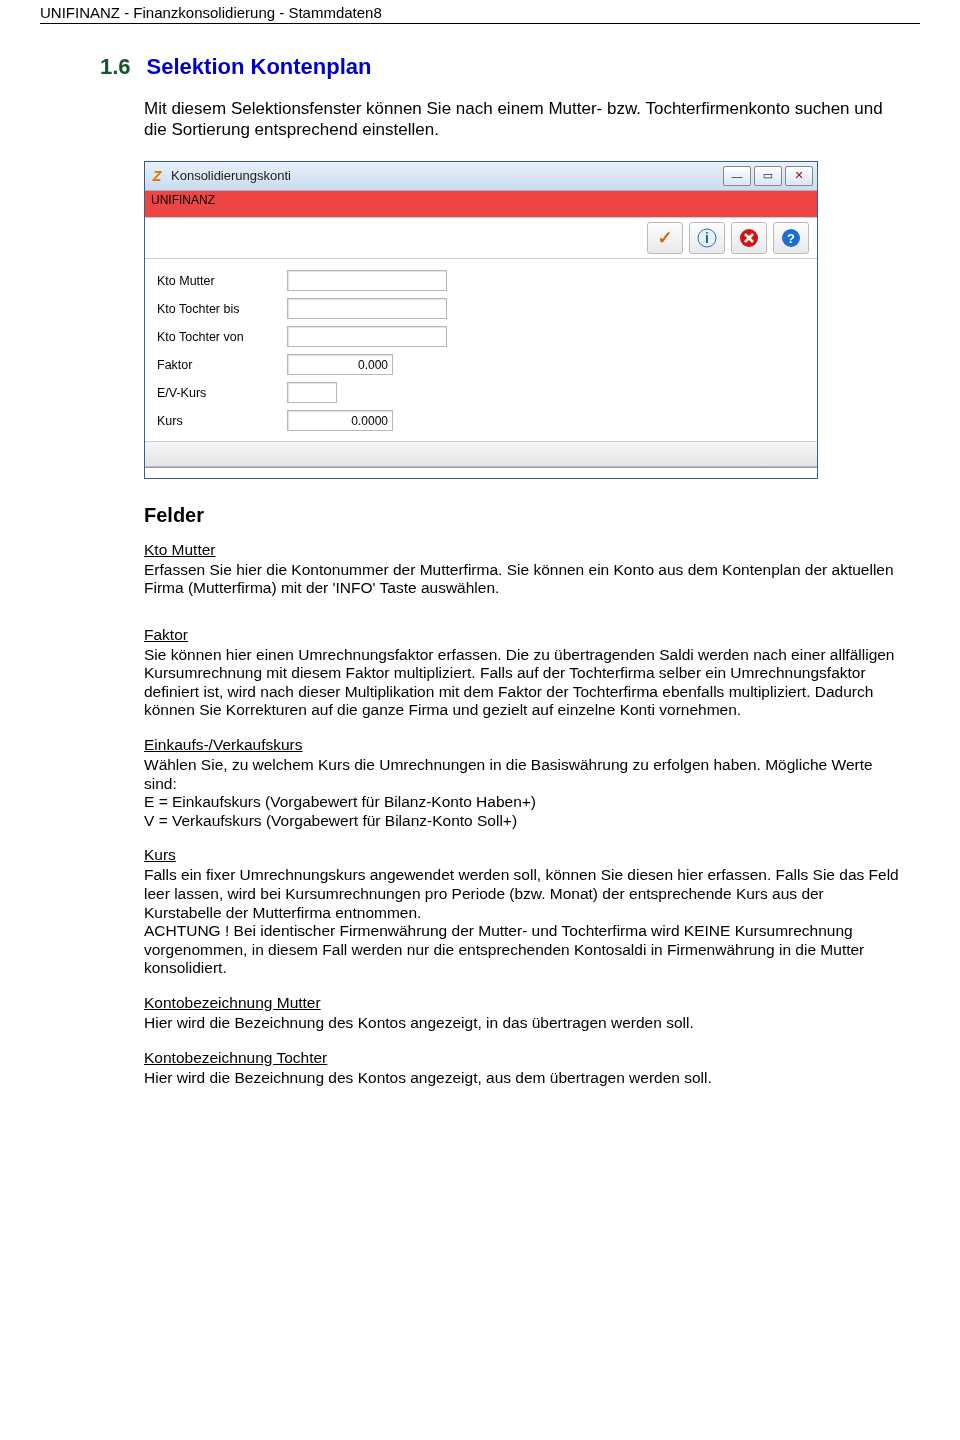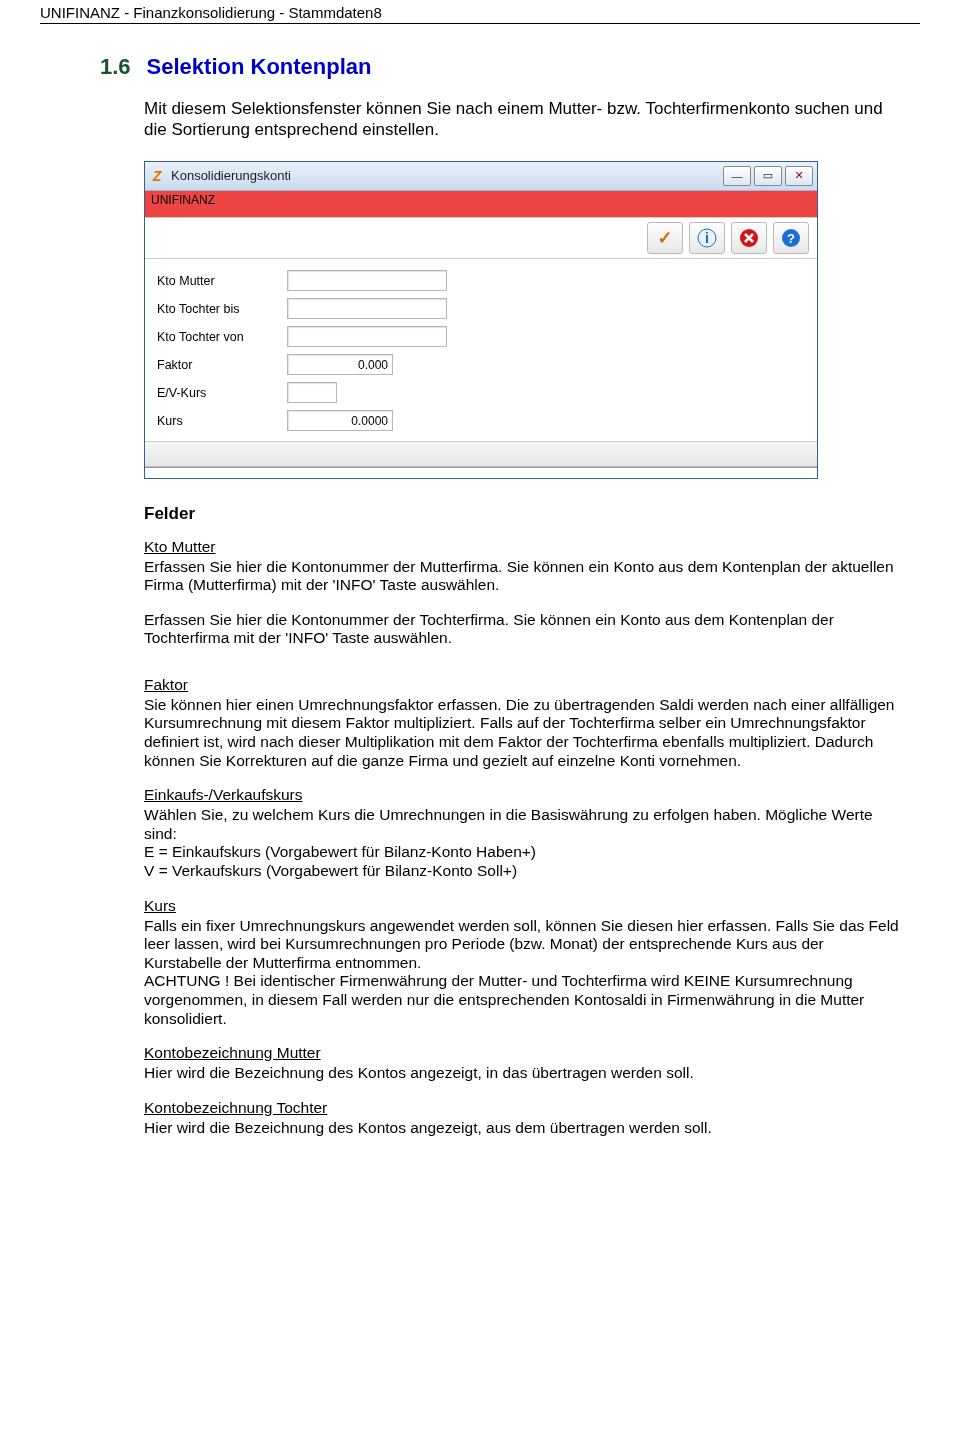--- a/index.html
+++ b/index.html
@@ -117,21 +117,21 @@
   .tabstrip {
     height:24px;
     border-top:1px solid #ccc;
     background: linear-gradient(#f6f6f6,#e5e5e5);
     border-bottom:1px solid #bbb;
   }
   .bottomstrip { height:10px; background:#fff; border-top:1px solid #999; }
 
   h3.felder {
     margin: 7px 0 14px 104px;
-    font-size:17px;
+    font-size:20px;
   }
   .field-block { margin:0 0 16px 104px; max-width:760px; }
   .field-title { text-decoration: underline; font-size:15.5px; display:block; margin-bottom:2px; }
   .field-text { font-size:15.5px; line-height:1.2; }
 </style>
 </head>
 <body>
 
 <div class="page">
 
@@ -209,21 +209,20 @@
   </div>
 
   <h3 class="felder">Felder</h3>
 
   <div class="field-block">
     <span class="field-title">Kto Mutter</span>
     <span class="field-text">Erfassen Sie hier die Kontonummer der Mutterfirma. Sie können ein Konto aus dem Kontenplan der aktuellen Firma (Mutterfirma) mit der 'INFO' Taste auswählen.</span>
   </div>
 
   <div class="field-block">
-    <span class="field-text">Erfassen Sie hier die Kontonummer der Tochterfirma. Sie können ein Konto aus dem Kontenplan der Tochterfirma mit der 'INFO' Taste auswählen.</span>
   </div>
 
   <div class="field-block" style="margin-top:28px;">
     <span class="field-title">Faktor</span>
     <span class="field-text">Sie können hier einen Umrechnungsfaktor erfassen. Die zu übertragenden Saldi werden nach einer allfälligen Kursumrechnung mit diesem Faktor multipliziert. Falls auf der Tochterfirma selber ein Umrechnungsfaktor definiert ist, wird nach dieser Multiplikation mit dem Faktor der Tochterfirma ebenfalls multipliziert. Dadurch können Sie Korrekturen auf die ganze Firma und gezielt auf einzelne Konti vornehmen.</span>
   </div>
 
   <div class="field-block">
     <span class="field-title">Einkaufs-/Verkaufskurs</span>
     <span class="field-text" style="white-space:pre-line">Wählen Sie, zu welchem Kurs die Umrechnungen in die Basiswährung zu erfolgen haben. Mögliche Werte sind:

